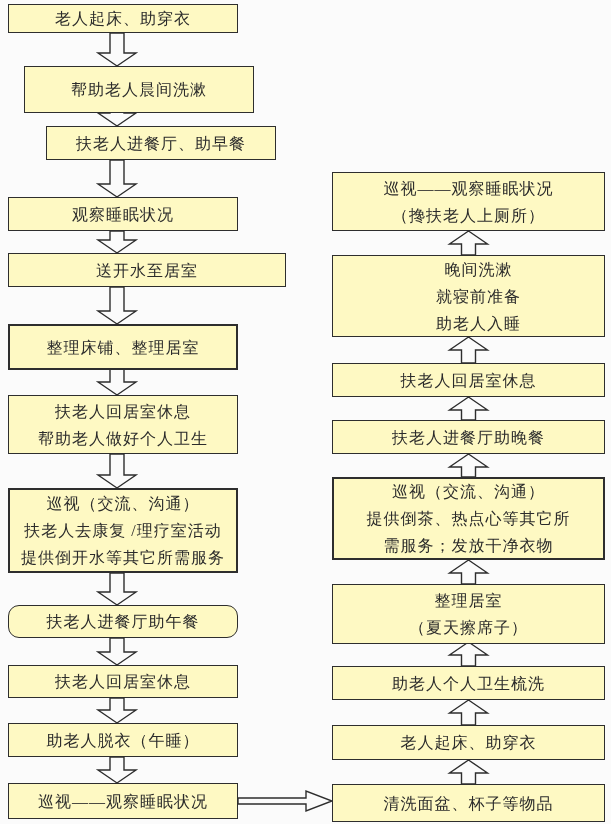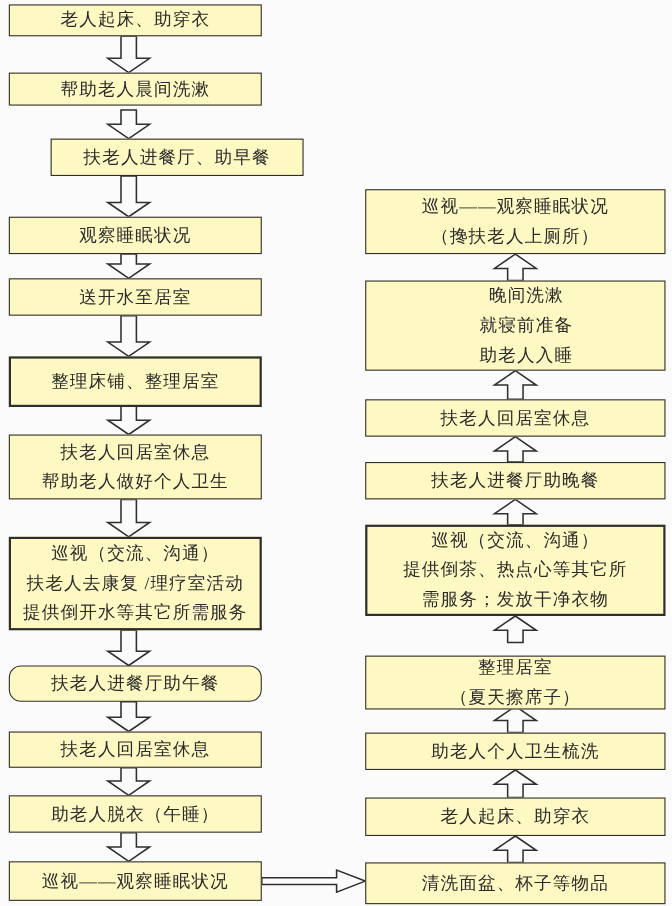--- a/index.html
+++ b/index.html
@@ -57,38 +57,38 @@
       <polygon points="461.5,725 475.5,725 475.5,713 487.5,713 468.5,700 449.5,713 461.5,713"></polygon>
       <polygon points="461.5,666 475.5,666 475.5,655 487.5,655 468.5,642 449.5,655 461.5,655"></polygon>
       <polygon points="461.5,584 475.5,584 475.5,573 487.5,573 468.5,560 449.5,573 461.5,573"></polygon>
       <polygon points="461.5,477 475.5,477 475.5,467 487.5,467 468.5,454 449.5,467 461.5,467"></polygon>
       <polygon points="461.5,420 475.5,420 475.5,410 487.5,410 468.5,397 449.5,410 461.5,410"></polygon>
       <polygon points="461.5,363 475.5,363 475.5,350 487.5,350 468.5,337 449.5,350 461.5,350"></polygon>
       <polygon points="461.5,255 475.5,255 475.5,244 487.5,244 468.5,231 449.5,244 461.5,244"></polygon>
     </svg>
 
 <div class="node" style="left: 8px; top: 4px; width: 230px; height: 29px;">老人起床、助穿衣</div>
-    <div class="node" style="left: 8px; top: 66px; width: 230px; height: 30px;">帮助老人晨间洗漱</div>
+    <div class="node" style="left: 24px; top: 66px; width: 230px; height: 47px;">帮助老人晨间洗漱</div>
     <div class="node" style="left: 8px; top: 126px; width: 230px; height: 34px; margin-left: 38px;">扶老人进餐厅、助早餐</div>
     <div class="node" style="left: 8px; top: 197px; width: 230px; height: 34px;">观察睡眠状况</div>
-    <div class="node" style="left: 8px; top: 253px; width: 230px; height: 34px;">送开水至居室</div>
+    <div class="node" style="left: 8px; top: 253px; width: 278px; height: 34px;">送开水至居室</div>
     <div class="node thick" style="left: 8px; top: 324px; width: 230px; height: 46px;">整理床铺、整理居室</div>
     <div class="node" style="left: 8px; top: 395px; width: 230px; height: 59px;">扶老人回居室休息
 帮助老人做好个人卫生</div>
     <div class="node thick" style="left: 8px; top: 488px; width: 230px; height: 85px;">巡视（交流、沟通）
 扶老人去康复 /理疗室活动
 提供倒开水等其它所需服务</div>
     <div class="node" style="left: 8px; top: 605px; width: 230px; height: 33px; border-radius: 11px;">扶老人进餐厅助午餐</div>
     <div class="node" style="left: 8px; top: 665px; width: 230px; height: 33px;">扶老人回居室休息</div>
     <div class="node" style="left: 8px; top: 723px; width: 230px; height: 34px;">助老人脱衣（午睡）</div>
     <div class="node" style="left: 8px; top: 783px; width: 230px; height: 36px;">巡视——观察睡眠状况</div>
     <div class="node" style="left: 332px; top: 784px; width: 273px; height: 38px;">清洗面盆、杯子等物品</div>
     <div class="node" style="left: 332px; top: 725px; width: 273px; height: 35px;">老人起床、助穿衣</div>
     <div class="node" style="left: 332px; top: 666px; width: 273px; height: 34px;">助老人个人卫生梳洗</div>
-    <div class="node" style="left: 332px; top: 596px; width: 273px; height: 49px;">整理居室
+    <div class="node" style="left: 332px; top: 584px; width: 273px; height: 60px;">整理居室
 （夏天擦席子）</div>
     <div class="node thick" style="left: 332px; top: 477px; width: 273px; height: 83px;">巡视（交流、沟通）
 提供倒茶、热点心等其它所
 需服务；发放干净衣物</div>
     <div class="node" style="left: 332px; top: 420px; width: 273px; height: 34px;">扶老人进餐厅助晚餐</div>
     <div class="node" style="left: 332px; top: 363px; width: 273px; height: 34px;">扶老人回居室休息</div>
     <div class="node" style="left: 332px; top: 255px; width: 273px; height: 82px; padding-left: 20px;">晚间洗漱
 就寝前准备
 助老人入睡</div>
     <div class="node" style="left: 332px; top: 172px; width: 273px; height: 59px;">巡视——观察睡眠状况

